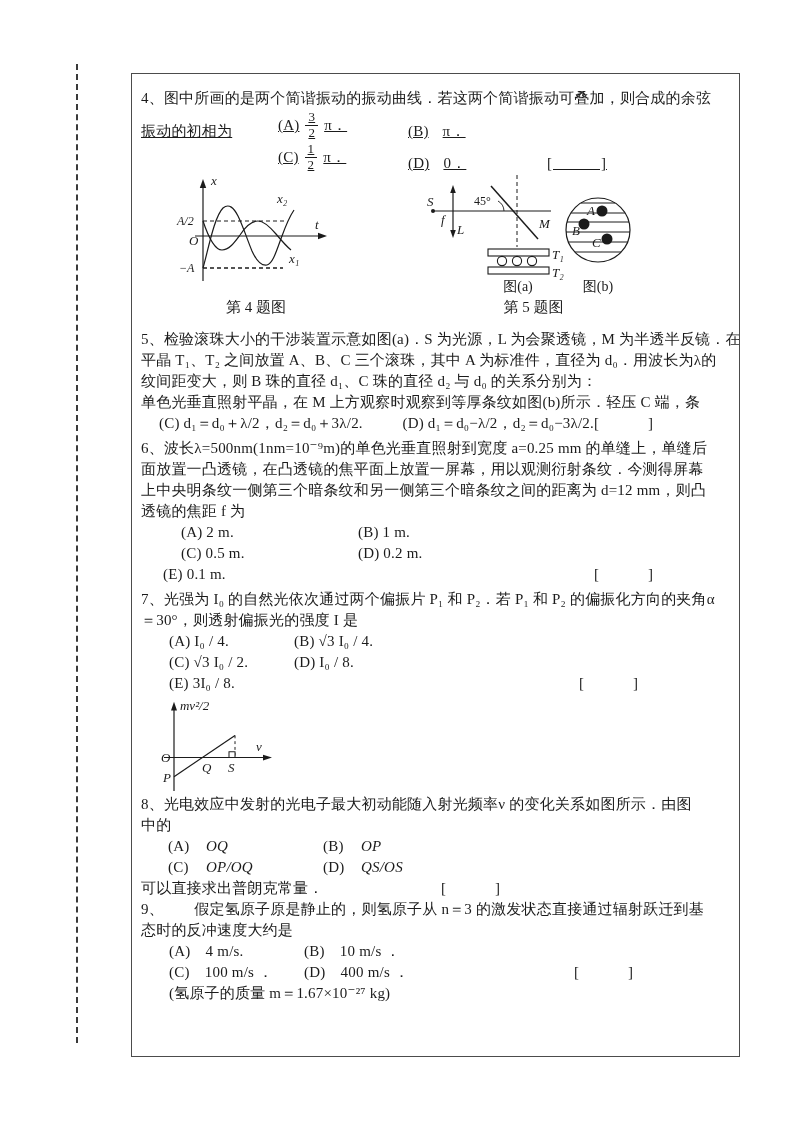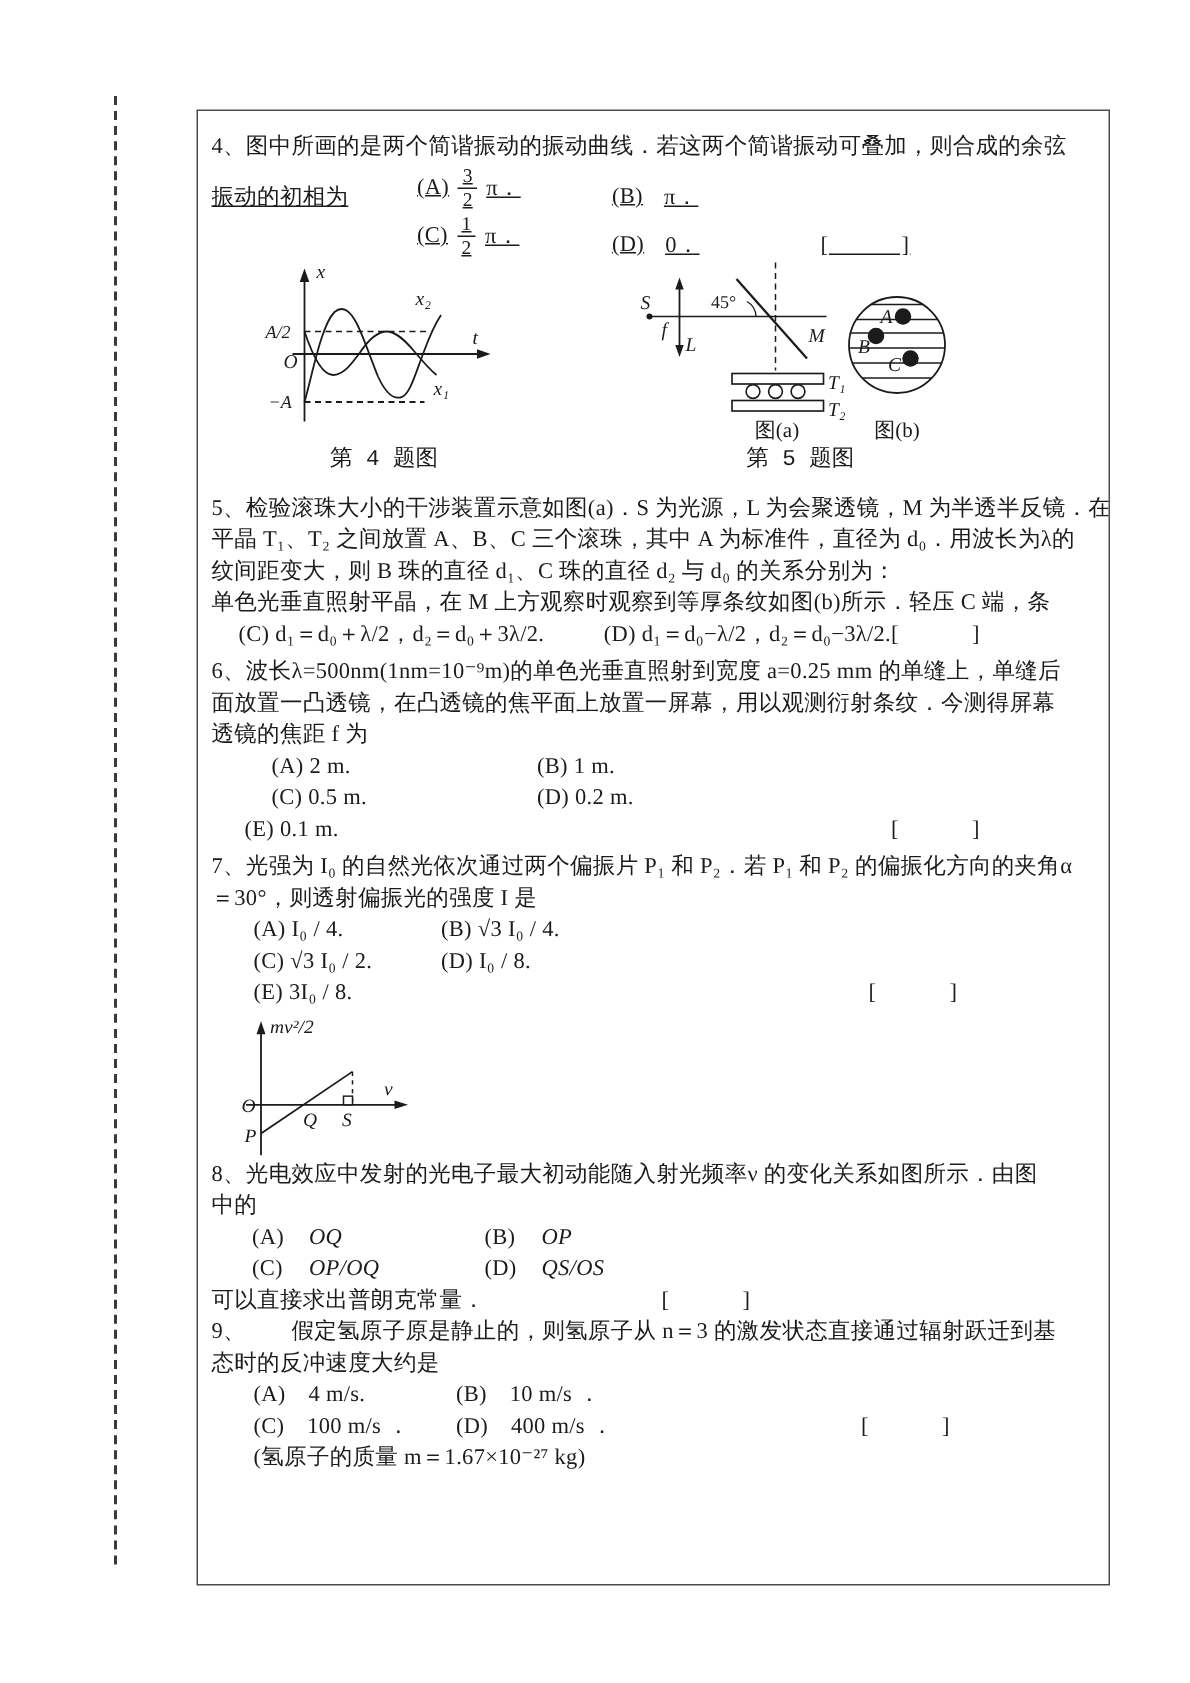--- a/index.html
+++ b/index.html
@@ -27,21 +27,21 @@
   .bracket{margin-left:auto;letter-spacing:1px;}
   .br-q4{margin-right:124px;}
   .br-q5{margin-right:77px;}
   .br-q6{margin-right:77px;}
   .br-q7{margin-right:92px;}
   .br-q8{margin-right:230px;}
   .br-q9{margin-right:97px;}
   .figrow{position:relative;height:146px;}
   .figcol4{position:absolute;left:30px;top:0;width:170px;text-align:center;}
   .figcol5{position:absolute;left:285px;top:0;width:215px;text-align:center;}
-  .figcap{font-size:15px;line-height:20px;margin-top:2px;font-family:Liberation Mono, monospace;}
+  .figcap{font-size:15px;line-height:20px;margin-top:2px;}
   .q5block{margin-top:10px;}
   .blk{margin-top:4px;}
   .ind18{margin-left:18px;}
   .ind27{margin-left:27px;}
   .ind28{margin-left:28px;}
   .ind38{margin-left:22px;}
   .c267{width:267px;}
   .c177{width:177px;margin-left:12px;}
   .c125{width:125px;}
   .c155{width:155px;display:flex;}
@@ -165,20 +165,21 @@
     <div class="orow ind18">
       <span class="c267">(C) d₁＝d₀＋λ/2，d₂＝d₀＋3λ/2.</span>
       <span>(D) d₁＝d₀−λ/2，d₂＝d₀−3λ/2.</span>
       <span class="bracket br-q5">[　　　]</span>
     </div>
   </div>
 
   <div class="blk">
     <div class="tline">6、波长λ=500nm(1nm=10⁻⁹m)的单色光垂直照射到宽度 a=0.25 mm 的单缝上，单缝后</div>
     <div class="tline">面放置一凸透镜，在凸透镜的焦平面上放置一屏幕，用以观测衍射条纹．今测得屏幕</div>
+    <div class="tline">上中央明条纹一侧第三个暗条纹和另一侧第三个暗条纹之间的距离为 d=12 mm，则凸</div>
     <div class="tline">透镜的焦距 f 为</div>
     <div class="orow ind28">
       <span class="c177">(A) 2 m.</span>
       <span>(B) 1 m.</span>
     </div>
     <div class="orow ind28">
       <span class="c177">(C) 0.5 m.</span>
       <span>(D) 0.2 m.</span>
     </div>
     <div class="orow ind38">

